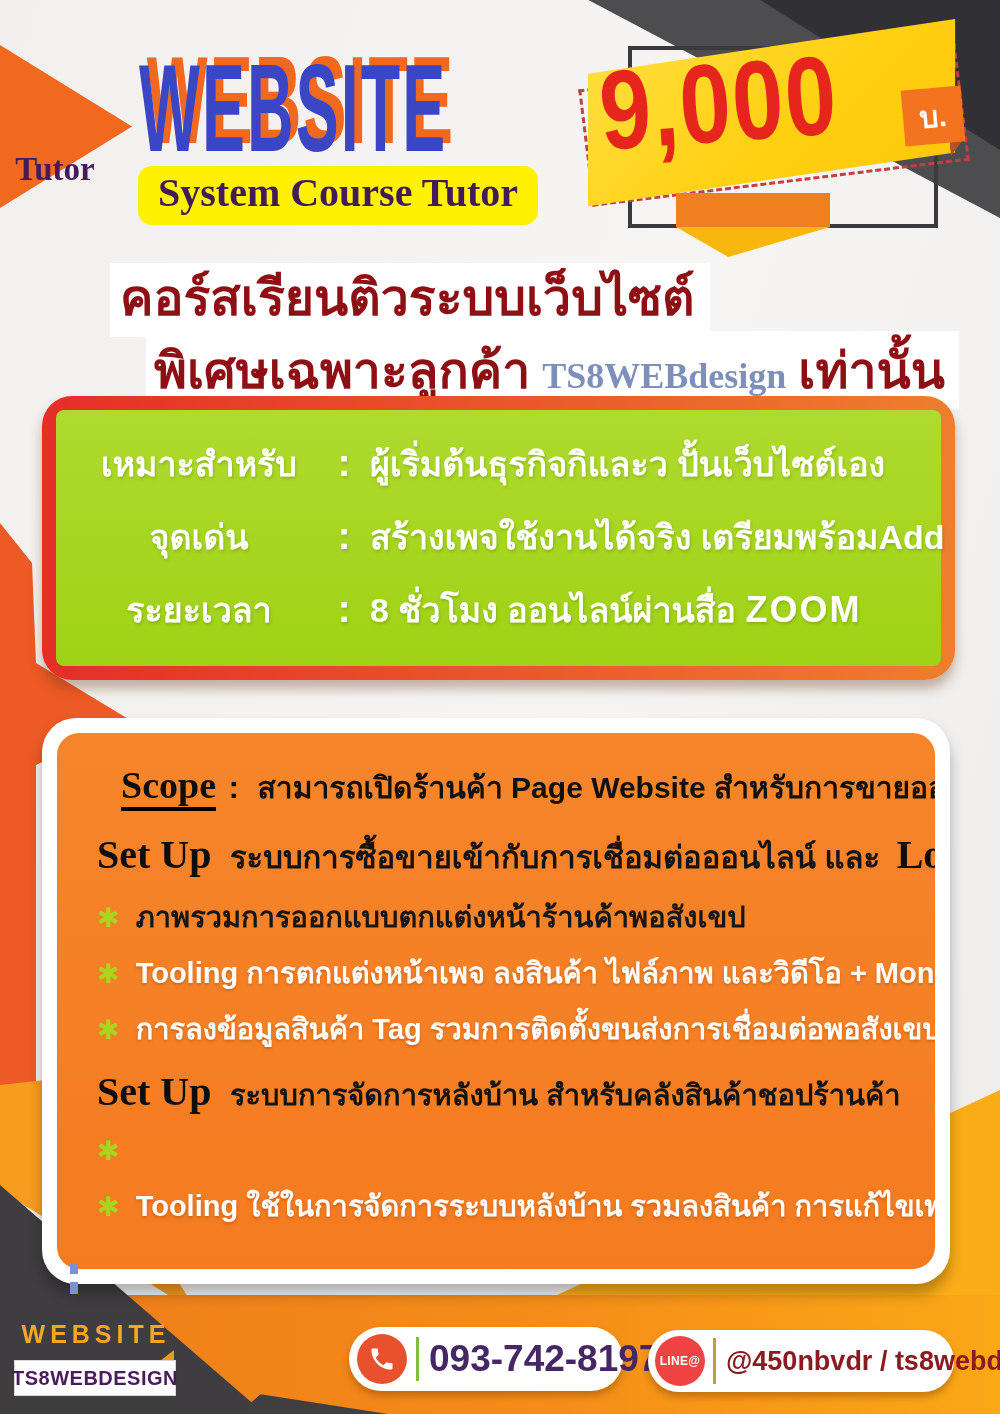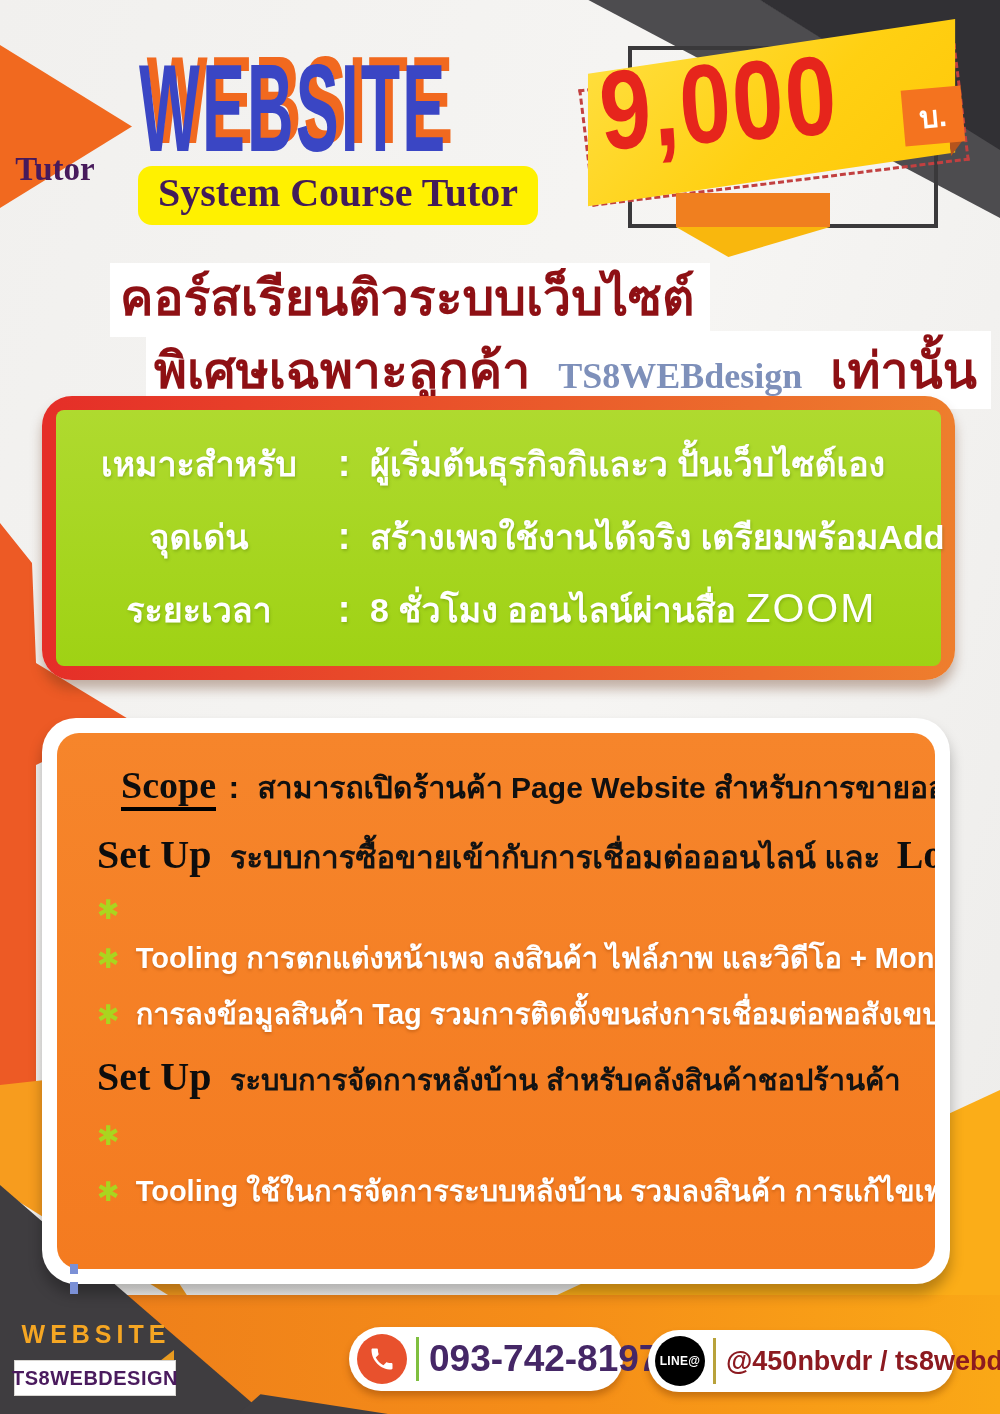--- a/index.html
+++ b/index.html
@@ -41,21 +41,21 @@
   .subtitle-badge{left:138px;top:166px;z-index:3;background:#FFF100;border-radius:14px;
     padding:3px 20px 9px 20px;font-family:"Liberation Serif",serif;font-weight:700;
     font-size:40px;color:#421B59;white-space:nowrap;}
 
   
   .headline1{left:110px;top:263px;height:68px;background:#FFFFFF;z-index:4;
     display:flex;align-items:center;padding:0 16px 6px 10px;white-space:nowrap;
     font-size:50px;font-weight:800;color:#8E1014;}
   .headline2{left:146px;top:331px;height:68px;background:#FFFFFF;z-index:4;
     display:flex;align-items:baseline;padding:0 14px 10px 8px;white-space:nowrap;
-    font-size:50px;font-weight:800;color:#8E1014;gap:16px;}
+    font-size:50px;font-weight:800;color:#8E1014;}
   .brand-inline{font-family:"Liberation Serif",serif;font-size:36px;font-weight:700;
     color:#7E90BA;margin:0 12px;}
 
   
   .left-orange-band{left:0;top:515px;width:140px;height:625px;background:#ED5A25;z-index:2;
     clip-path:polygon(0 8px,32px 48px,36px 148px,130px 205px,36px 250px,36px 578px,0 613px);}
   .left-light-wedge{left:0;top:1075px;width:210px;height:240px;background:#F79C1E;z-index:2;
     clip-path:polygon(0 10px,45px 5px,200px 240px,0 115px);}
   .right-yellow-wedge{left:300px;top:1090px;width:700px;height:324px;background:#FBAD18;
     clip-path:polygon(100% 0,100% 100%,0 100%);z-index:2;}
@@ -66,21 +66,21 @@
     box-shadow:0 9px 12px rgba(100,50,20,.35);}
   .info-inner{position:absolute;left:14px;top:14px;right:14px;bottom:14px;border-radius:8px;
     background:linear-gradient(180deg,#AFDA2F 0%,#9FD214 100%);
     display:flex;flex-direction:column;justify-content:space-around;
     padding:18px 6px 20px 24px;box-sizing:border-box;}
   .info-row{display:grid;grid-template-columns:238px 52px 1fr;align-items:baseline;
     color:#FFFFFF;font-size:34px;font-weight:700;
     text-shadow:1px 2px 3px rgba(70,100,0,.28);white-space:nowrap;}
   .info-label{text-align:center;}
   .info-colon{text-align:center;font-size:38px;}
-  .zoom-token{font-weight:400;letter-spacing:2px;font-size:41px;}
+  .zoom-token{font-weight:700;letter-spacing:2px;font-size:36px;}
 
   
   .scope-box{left:42px;top:718px;width:908px;height:566px;border-radius:34px;z-index:5;
     background:#FFFFFF;box-shadow:0 10px 14px rgba(0,0,0,.28);}
   .scope-inner{position:absolute;left:15px;top:15px;right:15px;bottom:15px;border-radius:22px;
     background:linear-gradient(180deg,#F6852B 0%,#F47B20 100%);
     padding:18px 14px 0 40px;box-sizing:border-box;overflow:hidden;}
   .scope-heading{margin:12px 0 0 24px;white-space:nowrap;color:#0D0D0D;}
   .scope-word{font-family:"Liberation Serif",serif;font-size:38px;font-weight:800;
     border-bottom:4px solid #000;padding-bottom:1px;}
@@ -115,21 +115,21 @@
   .footer-brand-notch{left:160px;top:1350px;width:14px;height:11px;background:#E89A20;z-index:5;
     clip-path:polygon(0 100%,100% 0,100% 100%);}
   .pill{z-index:6;background:#FFFFFF;display:flex;align-items:center;
     box-shadow:0 5px 7px rgba(110,45,0,.35);}
   .phone-pill{left:349px;top:1327px;width:274px;height:64px;border-radius:32px;padding-left:8px;box-sizing:border-box;}
   .phone-circle{width:50px;height:50px;border-radius:50%;background:#E8512D;flex:0 0 auto;
     display:flex;align-items:center;justify-content:center;}
   .phone-divider{width:3px;height:44px;background:#7FBF3F;margin:0 10px 0 9px;flex:0 0 auto;}
   .phone-number{font-size:37px;font-weight:800;color:#452766;white-space:nowrap;}
   .line-pill{left:648px;top:1330px;width:306px;height:62px;border-radius:31px;padding-left:7px;box-sizing:border-box;}
-  .line-circle{width:50px;height:50px;border-radius:50%;background:#000000;flex:0 0 auto;
+  .line-circle{width:50px;height:50px;border-radius:50%;background:#ef4444;flex:0 0 auto;
     display:flex;align-items:center;justify-content:center;
     color:#FFF;font-size:12px;font-weight:800;letter-spacing:0.3px;}
   .line-divider{width:3px;height:46px;background:#B8A23B;margin:0 10px 0 8px;flex:0 0 auto;}
   .line-id{font-size:27px;font-weight:800;color:#8C1A20;white-space:nowrap;}
 </style>
 </head>
 <body>
 
 <div id="poster">
 
@@ -192,20 +192,21 @@
         <span class="scope-text">สามารถเปิดร้านค้า Page Website สำหรับการขายออนไลน์</span>
       </div>
       <div class="setup-line">
         <span class="setup-word">Set Up</span>
         <span class="setup-text">ระบบการซื้อขายเข้ากับการเชื่อมต่อออนไลน์ และ</span>
         <span class="setup-word" style="margin:0 0 0 12px;">Log In</span>
       </div>
       <div class="bullets bullets-1">
         <div class="bullet-row">
           <span class="bullet-ast">✱</span>
+          <span class="bullet-txt bullet-dark">ภาพรวมการออกแบบตกแต่งหน้าร้านค้าพอสังเขป</span>
         </div>
         <div class="bullet-row">
           <span class="bullet-ast">✱</span>
           <span class="bullet-txt bullet-light">Tooling การตกแต่งหน้าเพจ ลงสินค้า ไฟล์ภาพ และวิดีโอ + Monitor</span>
         </div>
         <div class="bullet-row">
           <span class="bullet-ast">✱</span>
           <span class="bullet-txt bullet-light">การลงข้อมูลสินค้า Tag รวมการติดตั้งขนส่งการเชื่อมต่อพอสังเขป</span>
         </div>
       </div>

